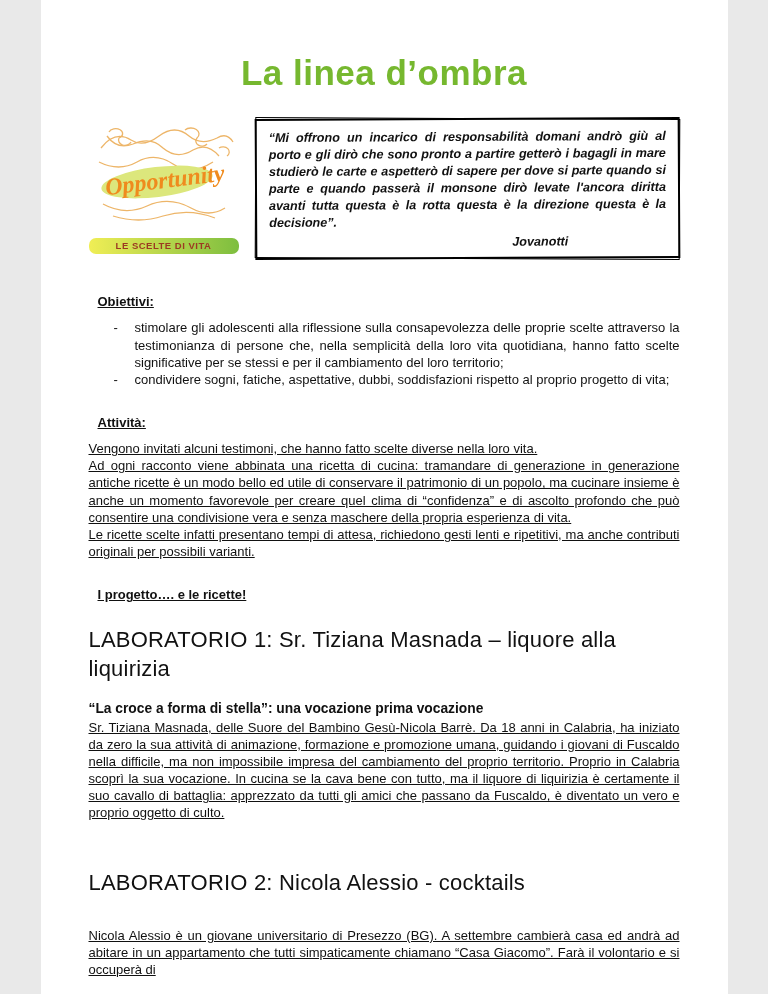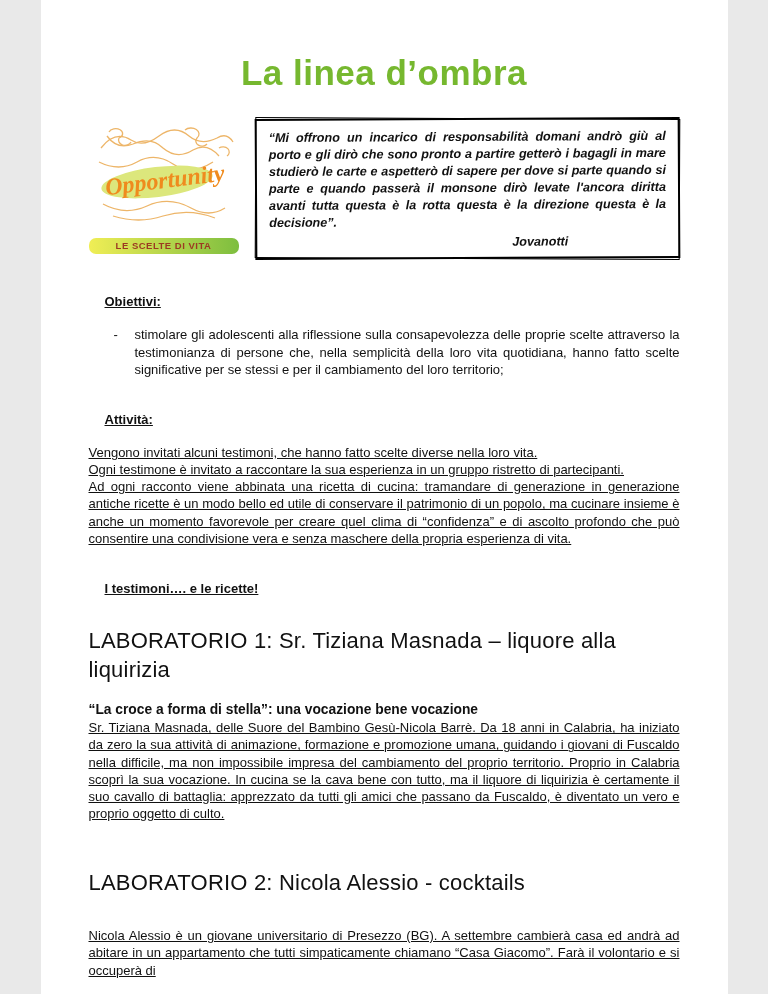--- a/index.html
+++ b/index.html
@@ -27,21 +27,21 @@
     padding:9px 12px 6px 12px;transform:rotate(-0.3deg);
     font-weight:bold;font-style:italic;font-size:12.6px;line-height:1.35;
     text-align:justify;background:#fff;
   }
   .quote-box::after{
     content:"";position:absolute;inset:-2px;border:1px solid #000;
     transform:rotate(0.55deg);pointer-events:none;
   }
   .quote-text{margin:0;}
   .quote-author{margin-top:3px;text-align:right;padding-right:98px;font-weight:bold;font-style:italic;}
-  .h-underline{font-weight:bold;text-decoration:underline;font-size:13px;margin:16px;}
+  .h-underline{font-weight:bold;text-decoration:underline;font-size:13px;margin:9px;}
   .sec{margin:0;}
   .gap-sm{height:13px;}
   .gap-md{height:17px;}
   .gap-lg{height:30px;}
   .gap-xl{height:46px;}
   .li-deep{position:relative;padding-left:46px;text-align:justify;}
   .li-deep::before{content:"-";position:absolute;left:25px;}
   .li-flat{position:relative;padding-left:17px;}
   .li-flat::before{content:"-";position:absolute;left:0;}
   .para{margin:0;text-align:justify;text-decoration:underline;}
@@ -78,42 +78,43 @@
     <div class="quote-box">
       <p class="quote-text">“Mi offrono un incarico di responsabilità domani andrò giù al porto e gli dirò che sono pronto a partire getterò i bagagli in mare studierò le carte e aspetterò di sapere per dove si parte quando si parte e quando passerà il monsone dirò levate l'ancora diritta avanti tutta questa è la rotta questa è la direzione questa è la decisione”.</p>
       <div class="quote-author">Jovanotti</div>
     </div>
 
   </div>
 
   <div class="sec">
     <p class="h-underline">Obiettivi:</p>
     <div class="li-deep">stimolare gli adolescenti alla riflessione sulla consapevolezza delle proprie scelte attraverso la testimonianza di persone che, nella semplicità della loro vita quotidiana, hanno fatto scelte significative per se stessi e per il cambiamento del loro territorio;</div>
+    <div class="li-deep">condividere sogni, fatiche, aspettative, dubbi, soddisfazioni rispetto al proprio progetto di vita;</div>
   </div>
 
 
   <div class="gap-md"></div>
 
   <div class="sec">
     <p class="h-underline">Attività:</p>
     <p class="para">Vengono invitati alcuni testimoni, che hanno fatto scelte diverse nella loro vita.</p>
-    <p class="para">Ogni testimone è invitato a raccontare la sua esperienza in un gruppo ristretto di partecipanti.</p>
     <p class="para">Ad ogni racconto viene abbinata una ricetta di cucina: tramandare di generazione in generazione antiche ricette è un modo bello ed utile di conservare il patrimonio di un popolo, ma cucinare insieme è anche un momento favorevole per creare quel clima di “confidenza” e di ascolto profondo che può consentire una condivisione vera e senza maschere della propria esperienza di vita.</p>
+    <p class="para">Le ricette scelte infatti presentano tempi di attesa, richiedono gesti lenti e ripetitivi, ma anche contributi originali per possibili varianti.</p>
   </div>
 
   <div class="gap-md"></div>
 
-  <p class="h-underline">I testimoni…. e le ricette!</p>
+  <p class="h-underline">I progetto…. e le ricette!</p>
 
   <div class="gap-sm"></div>
 
   <div class="sec">
     <p class="lab-heading">LABORATORIO 1: Sr. Tiziana Masnada – liquore alla liquirizia</p>
     <div class="gap-md"></div>
-    <p class="sub-heading">“La croce a forma di stella”: una vocazione bene vocazione</p>
+    <p class="sub-heading">“La croce a forma di stella”: una vocazione prima vocazione</p>
     <p class="para">Sr. Tiziana Masnada, delle Suore del Bambino Gesù-Nicola Barrè. Da 18 anni in Calabria, ha iniziato da zero la sua attività di animazione, formazione e promozione umana, guidando i giovani di Fuscaldo nella difficile, ma non impossibile impresa del cambiamento del proprio territorio. Proprio in Calabria scoprì la sua vocazione. In cucina se la cava bene con tutto, ma il liquore di liquirizia è certamente il suo cavallo di battaglia: apprezzato da tutti gli amici che passano da Fuscaldo, è diventato un vero e proprio oggetto di culto.</p>
   </div>
 
   <div class="gap-xl"></div>
 
   <div class="sec">
     <p class="lab-heading">LABORATORIO 2: Nicola Alessio - cocktails</p>
     <div class="gap-lg"></div>
     <p class="para">Nicola Alessio è un giovane universitario di Presezzo (BG). A settembre cambierà casa ed andrà ad abitare in un appartamento che tutti simpaticamente chiamano “Casa Giacomo”. Farà il volontario e si occuperà di</p>
   </div>

